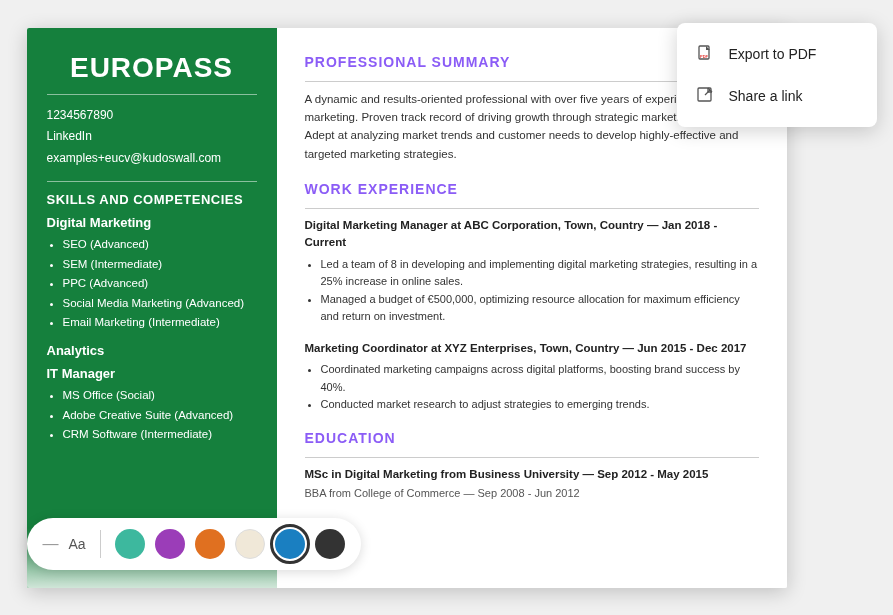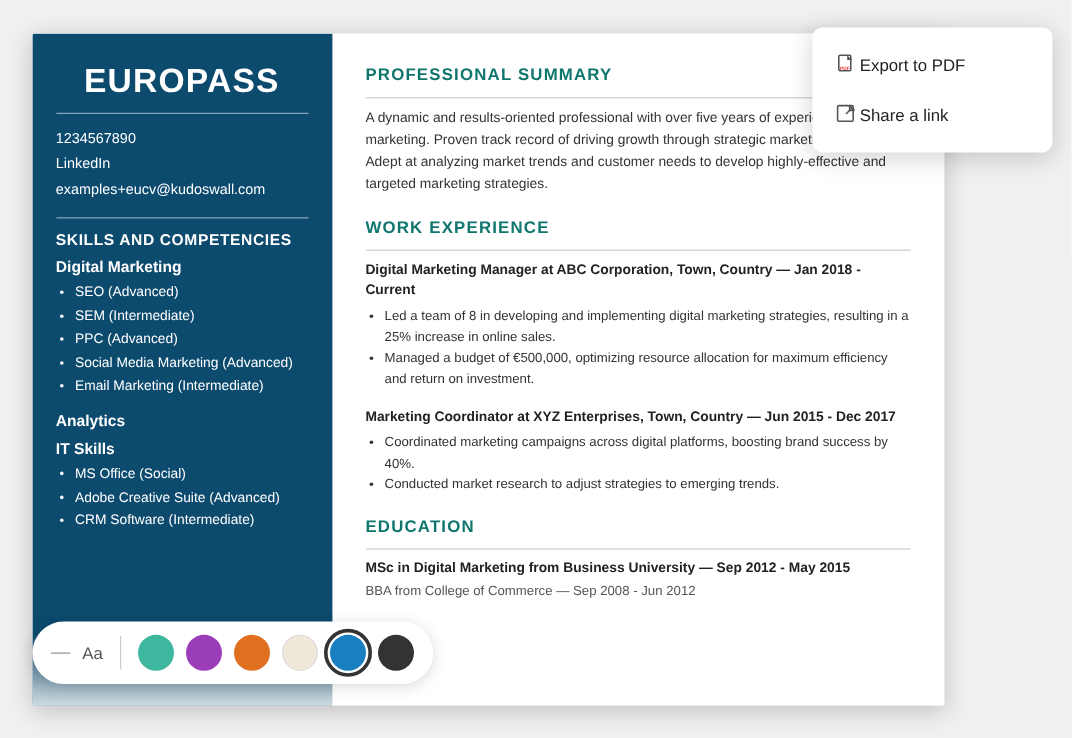--- a/index.html
+++ b/index.html
@@ -31,21 +31,21 @@
       background: #fff;
       box-shadow: 0 4px 20px rgba(0,0,0,0.2);
       display: flex;
       overflow: hidden;
       border-radius: 2px;
     }
 
     
     .resume-sidebar {
       width: 250px;
-      background: #0c4a6e;
+      background: #15803d;
       color: #fff;
       padding: 24px 20px;
       flex-shrink: 0;
       overflow: hidden;
     }
 
     .resume-name {
       font-size: 28px;
       font-weight: bold;
       text-align: center;
@@ -100,21 +100,21 @@
       font-size: 12px;
       color: #222;
       line-height: 1.5;
     }
 
     .section-title {
       font-size: 14px;
       font-weight: bold;
       letter-spacing: 1px;
       margin-bottom: 8px;
-      color: #0f766e;
+      color: #8b5cf6;
     }
 
     .section-divider {
       border: none;
       border-top: 1px solid #ccc;
       margin-bottom: 8px;
     }
 
     .summary-text {
       font-size: 11.5px;
@@ -165,20 +165,21 @@
       z-index: 10;
     }
 
     .dropdown-item {
       display: flex;
       align-items: center;
       padding: 10px 18px;
       font-size: 14px;
       color: #222;
       cursor: pointer;
+      gap: 12px;
     }
 
     .dropdown-icon {
       width: 22px;
       height: 22px;
       flex-shrink: 0;
       display: flex;
       align-items: center;
       justify-content: center;
     }
@@ -267,21 +268,21 @@
         <li>SEO (Advanced)</li>
         <li>SEM (Intermediate)</li>
         <li>PPC (Advanced)</li>
         <li>Social Media Marketing (Advanced)</li>
         <li>Email Marketing (Intermediate)</li>
       </ul>
 
       <div class="analytics-label">Analytics</div>
 
       <div class="it-skills-section">
-        <div class="sidebar-skill-group-title" style="color:#fff; font-size:13px;">IT Skills</div>
+        <div class="sidebar-skill-group-title" style="color:#fff; font-size:13px;">IT Manager</div>
         <ul class="sidebar-skill-list">
           <li>MS Office (Social)</li>
           <li>Adobe Creative Suite (Advanced)</li>
           <li>CRM Software (Intermediate)</li>
         </ul>
       </div>
     </div>
 
     <div class="resume-content">
       <div class="section-title">PROFESSIONAL SUMMARY</div>

